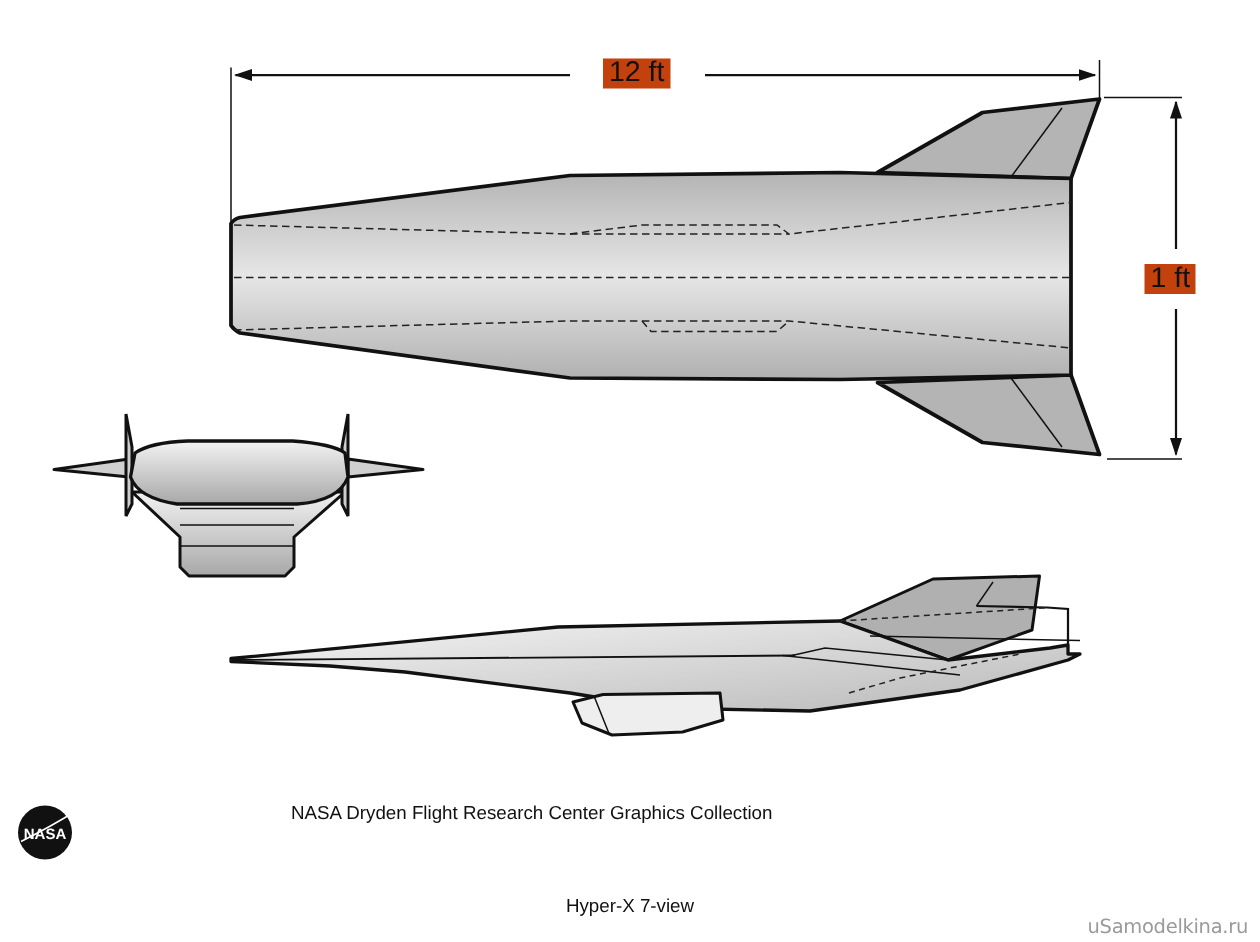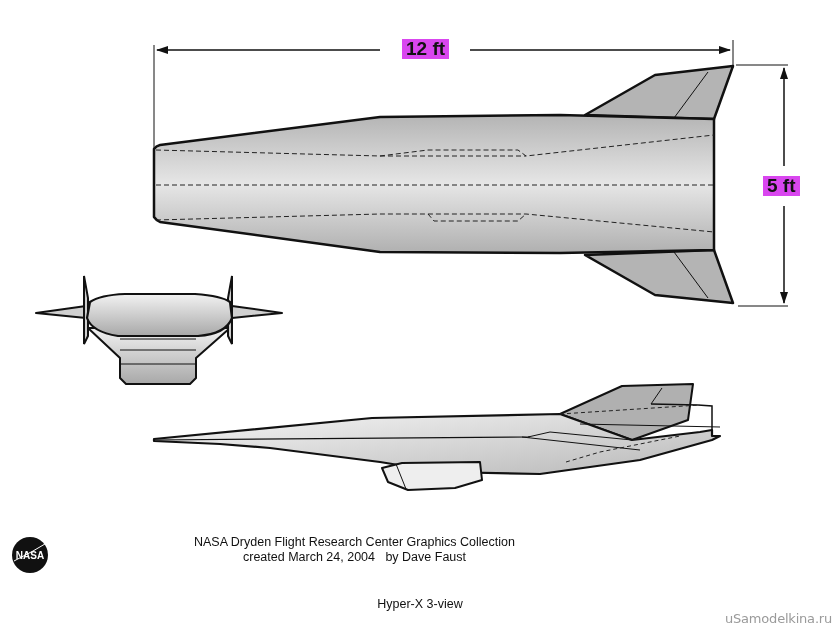--- a/index.html
+++ b/index.html
@@ -1,18 +1,18 @@
 <!DOCTYPE html>
 <html><head>
 <meta charset="utf-8">
 <style>
   html, body { margin: 0; padding: 0; background: #ffffff; }
   body { width: 840px; height: 628px; position: relative; overflow: hidden; font-family: "Liberation Sans", sans-serif; }
   #drawing { position: absolute; left: 0; top: 0; width: 840px; height: 628px; }
-  .dim-label { position: absolute; font-family: "Liberation Sans", sans-serif; font-weight: bold; font-size: 19px; color: #111; background: #d946ef; padding: 0 4px; line-height: 20px; }
+  .dim-label { position: absolute; font-family: "Liberation Sans", sans-serif; font-weight: normal; font-size: 19px; color: #111; background: #c2410c; padding: 0 4px; line-height: 20px; }
   .credits { position: absolute; left: 0; width: 709px; top: 535px; text-align: center; font-family: "Liberation Sans", sans-serif; font-size: 12.5px; color: #111; line-height: 15px; }
   .credits div { white-space: pre; }
   .caption { position: absolute; left: 0; width: 840px; top: 597px; text-align: center; font-size: 12.5px; color: #111; }
   .watermark { position: absolute; right: 8px; top: 598px; font-family: "DejaVu Sans", sans-serif; font-size: 13px; color: #9a9a9a; letter-spacing: -0.2px; margin-top: 13px; }
 </style>
 </head>
 <body>
 
 <svg id="drawing" viewBox="0 0 840 628" xmlns="http://www.w3.org/2000/svg">
   <defs>
@@ -100,21 +100,20 @@
   </g>
 
   <g transform="translate(30,555)">
     <circle r="18" fill="#111"></circle>
     <path d="M-16,6 Q4,-4 20,-14" fill="none" stroke="#fff" stroke-width="1"></path>
     <text x="0" y="4" text-anchor="middle" font-family="Liberation Sans, sans-serif" font-weight="bold" font-size="10" fill="#fff">NASA</text>
   </g>
 </svg>
 
 <div class="dim-label" style="left:402px; top:39px;">12 ft</div>
-<div class="dim-label" style="left:763px; top:176px;">5 ft</div>
+<div class="dim-label" style="left:763px; top:176px;">1 ft</div>
 
 <div class="credits">
   <div>NASA Dryden Flight Research Center Graphics Collection</div>
-  <div>created March 24, 2004   by Dave Faust</div>
 </div>
 
-<div class="caption">Hyper-X 3-view</div>
+<div class="caption">Hyper-X 7-view</div>
 <div class="watermark">uSamodelkina.ru</div>
 
 </body></html>

